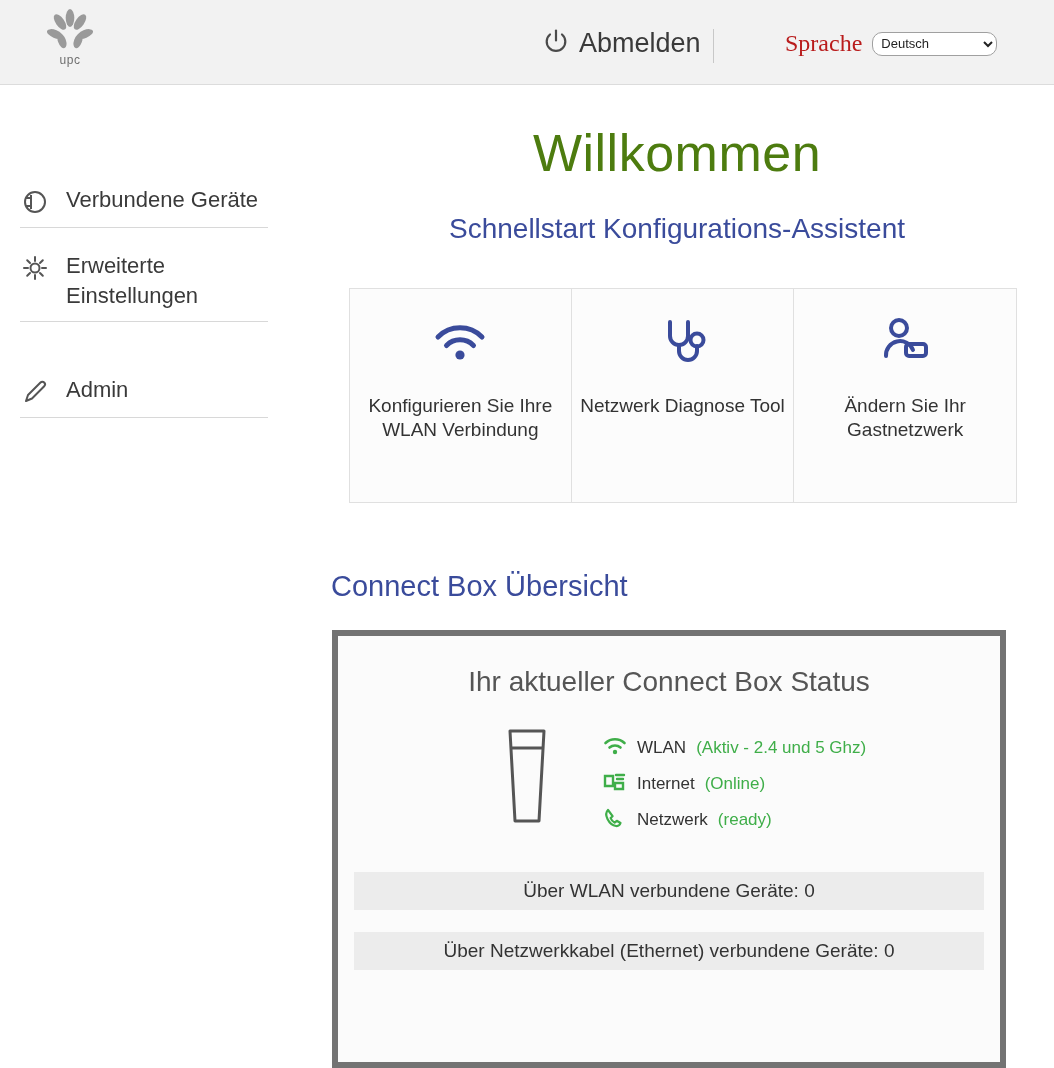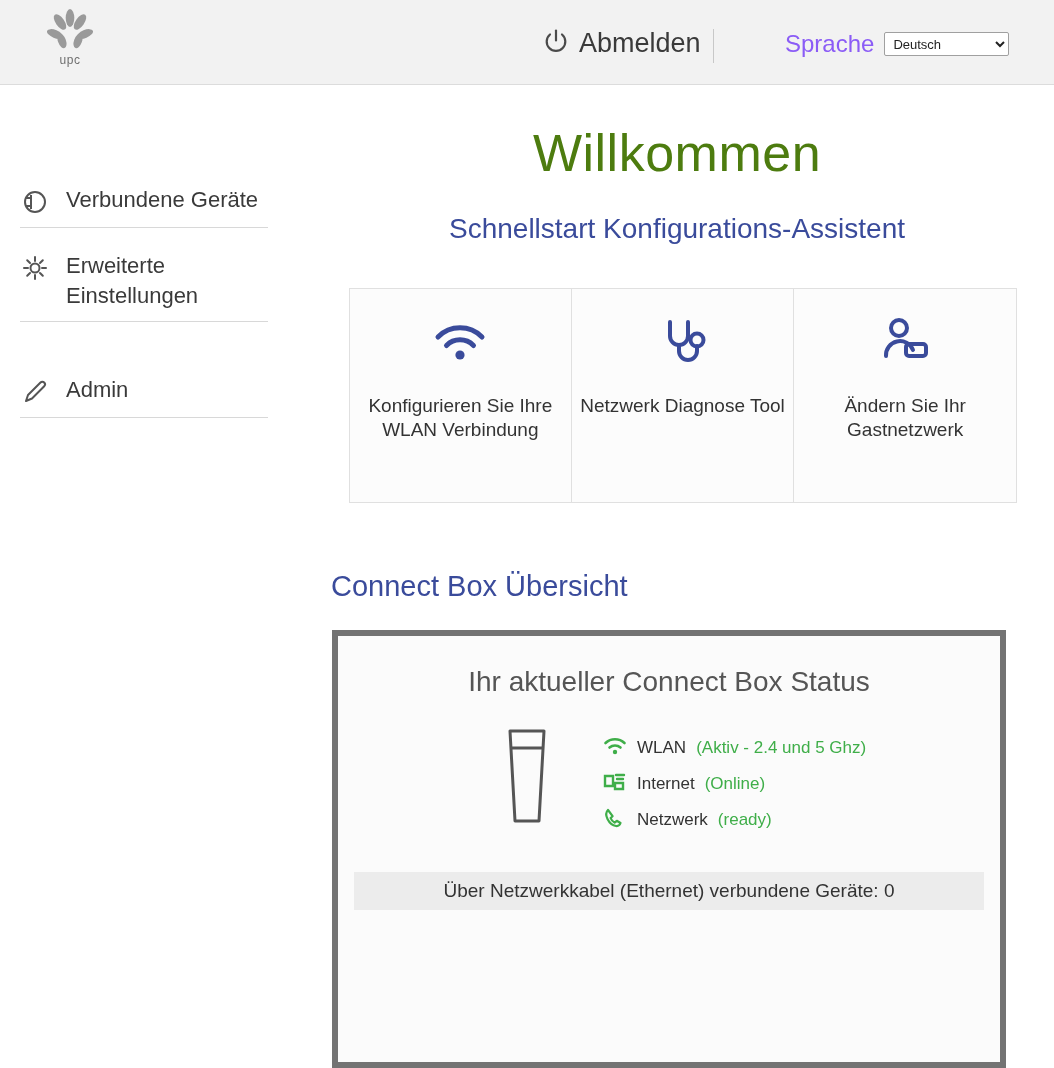--- a/index.html
+++ b/index.html
@@ -52,31 +52,32 @@
     width: 1px; height: 34px;
     background: #c8c8c8;
   }
   .lang-wrap {
     position: absolute;
     left: 785px; top: 30px;
     display: flex; align-items: center; gap: 10px;
   }
   .lang-label {
     font-size: 24px;
-    color: #8b5cf6;
+    color: #b91c1c;
+    font-family: Liberation Serif, serif;
   }
   .lang-select {
     width: 125px;
     height: 24px;
     font-family: "Liberation Sans", sans-serif;
     font-size: 13px;
     color: #222;
     background: #ffffff;
     border: 1px solid #a0a0a0;
-    border-radius: 2px;
+    border-radius: 10px;
     padding: 1px 4px;
   }
 
   
   .sidebar {
     position: absolute;
     left: 0; top: 85px;
     width: 300px; height: 983px;
     background: #ffffff;
   }
@@ -403,18 +404,19 @@
                 <path d="M5 2 C3 4 2.5 7 4.5 11 C6.5 15 9.5 17.5 13 18 C15.5 18.3 17 16.5 17.5 15 L13.8 12.8 L11.6 14.6 C9.8 13.6 8.3 12 7.6 10 L9.6 8.2 Z" fill="none" stroke="#3fae49" stroke-width="2.2" stroke-linejoin="round"></path>
               </svg>
             </span>
             <span class="status-text">Netzwerk</span>
             <span class="status-text status-value">(ready)</span>
           </div>
         </div>
       </div>
 
       <div class="counters">
+        <div class="counter-row">Über WLAN verbundene Geräte: 0</div>
         <div class="counter-row">Über Netzwerkkabel (Ethernet) verbundene Geräte: 0</div>
       </div>
     </div>
 
   </div>
 </div>
 
 </body></html>

